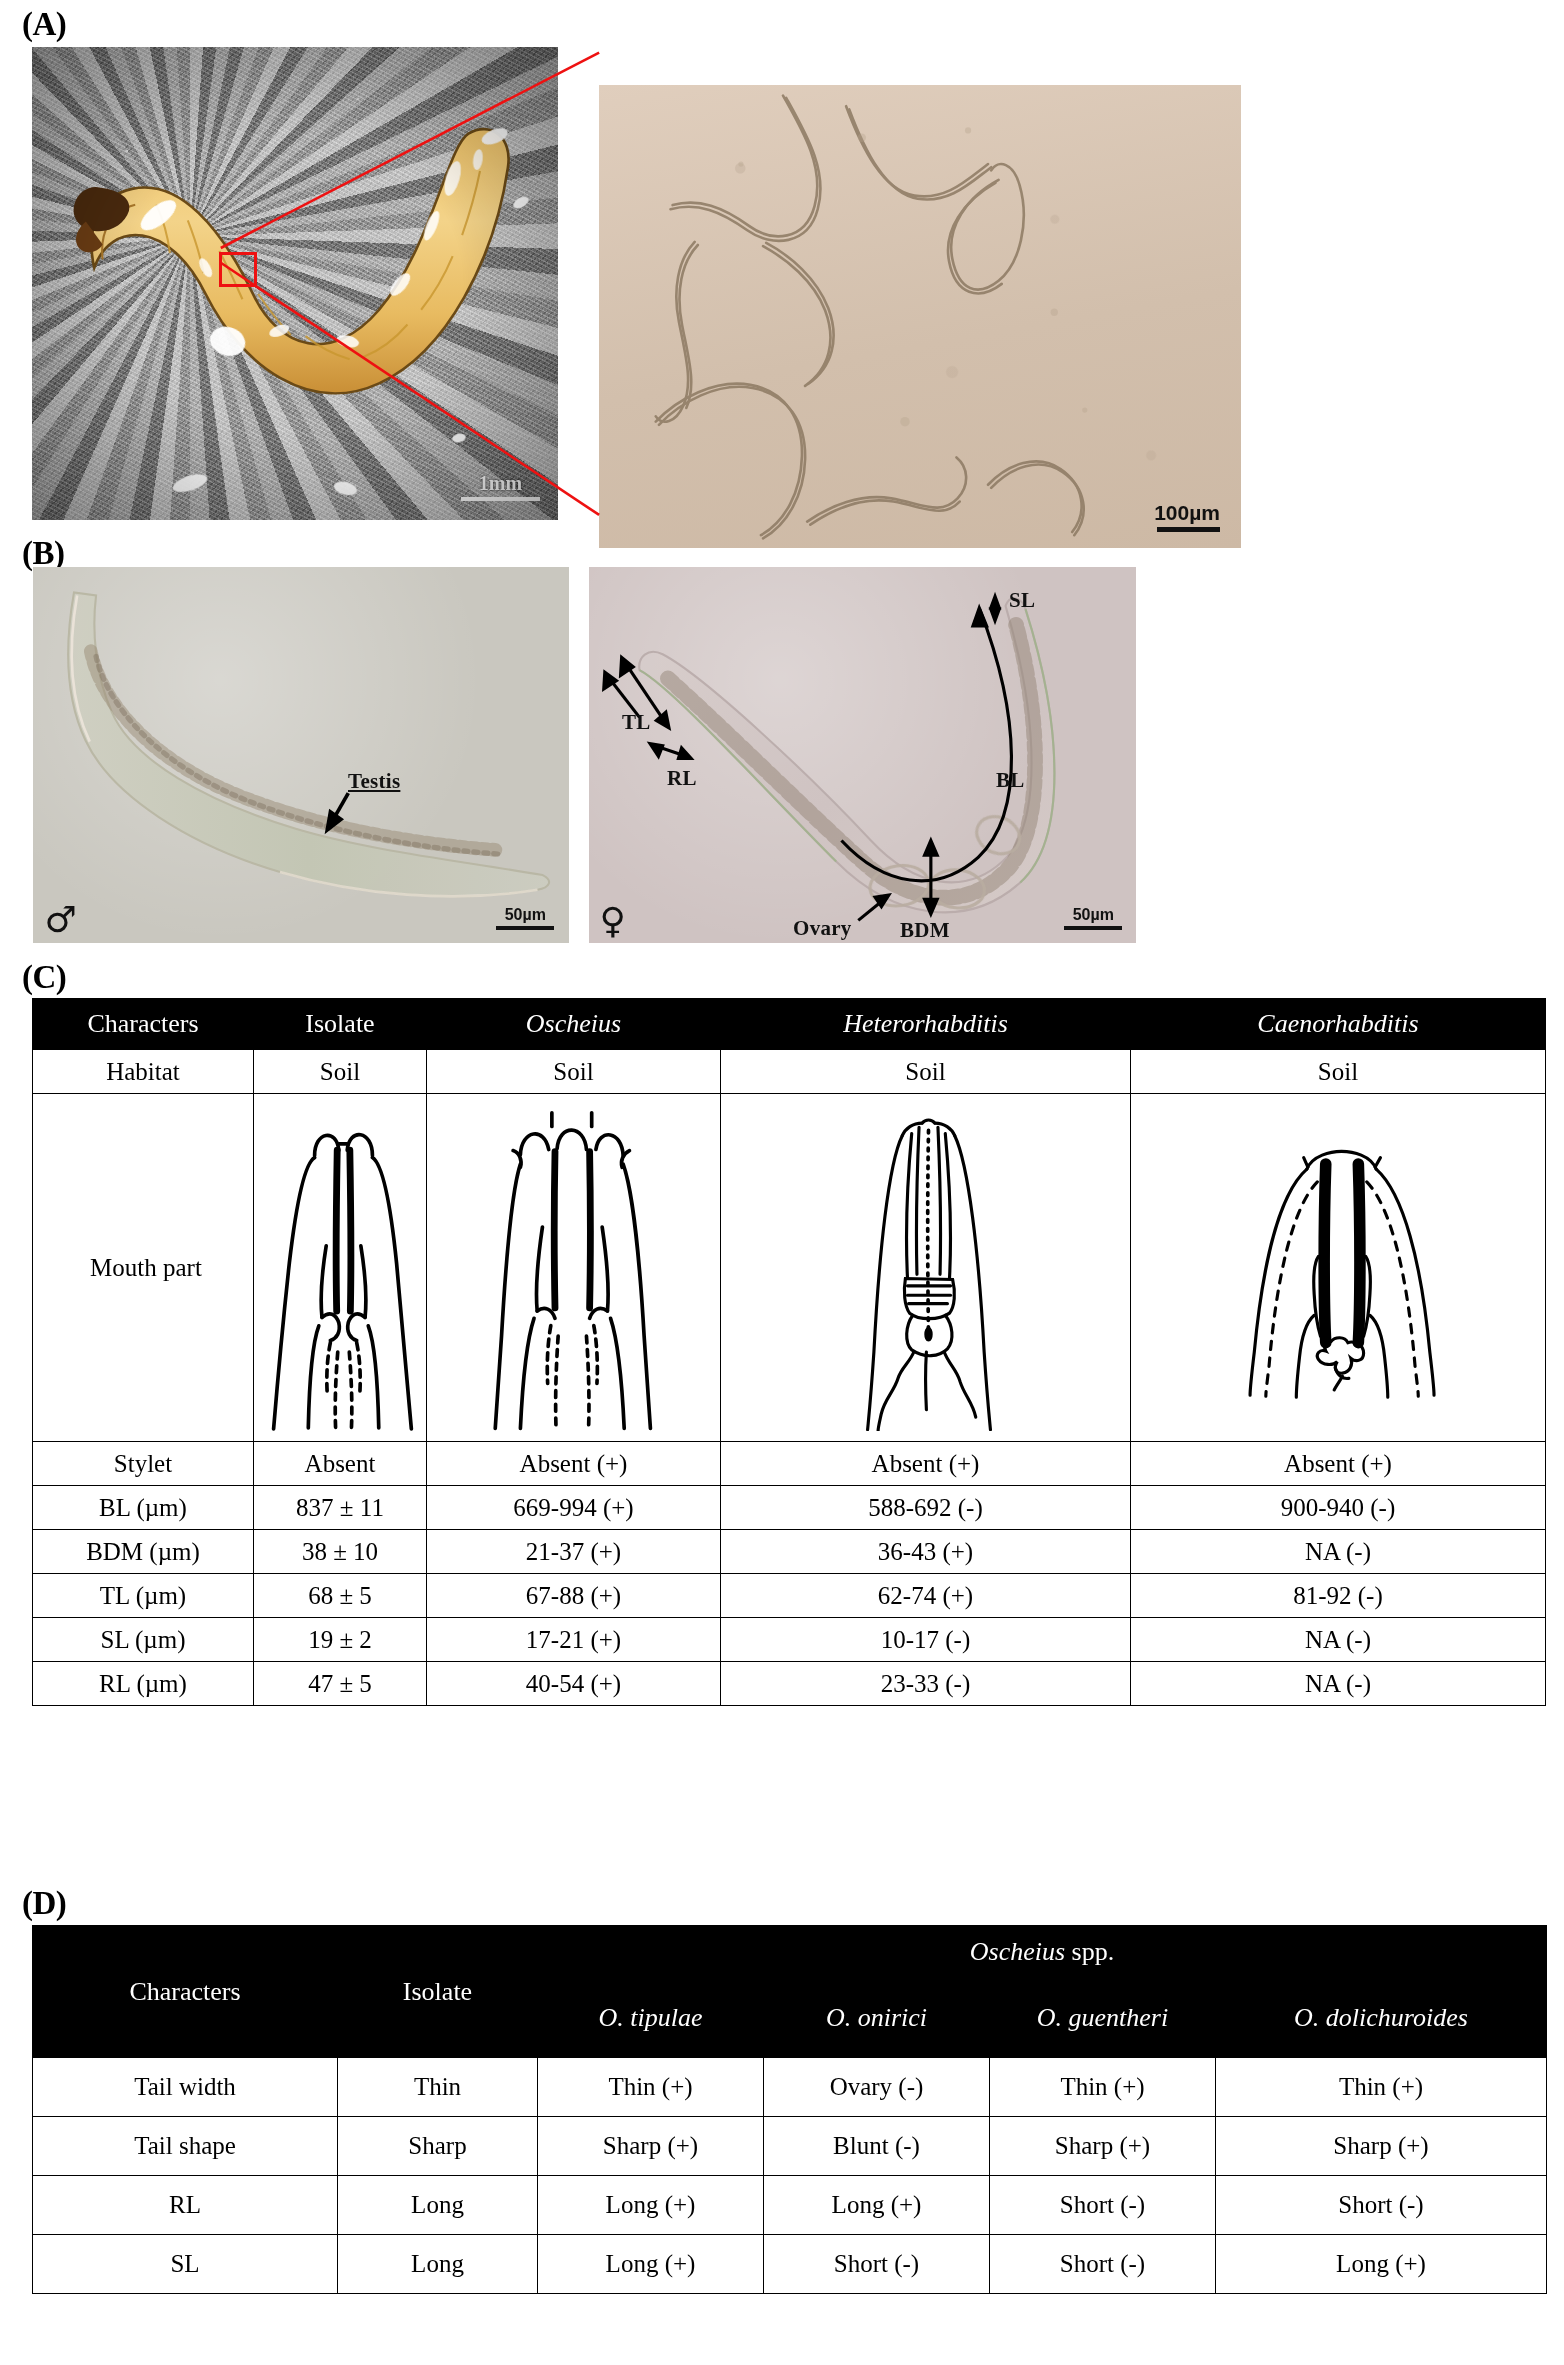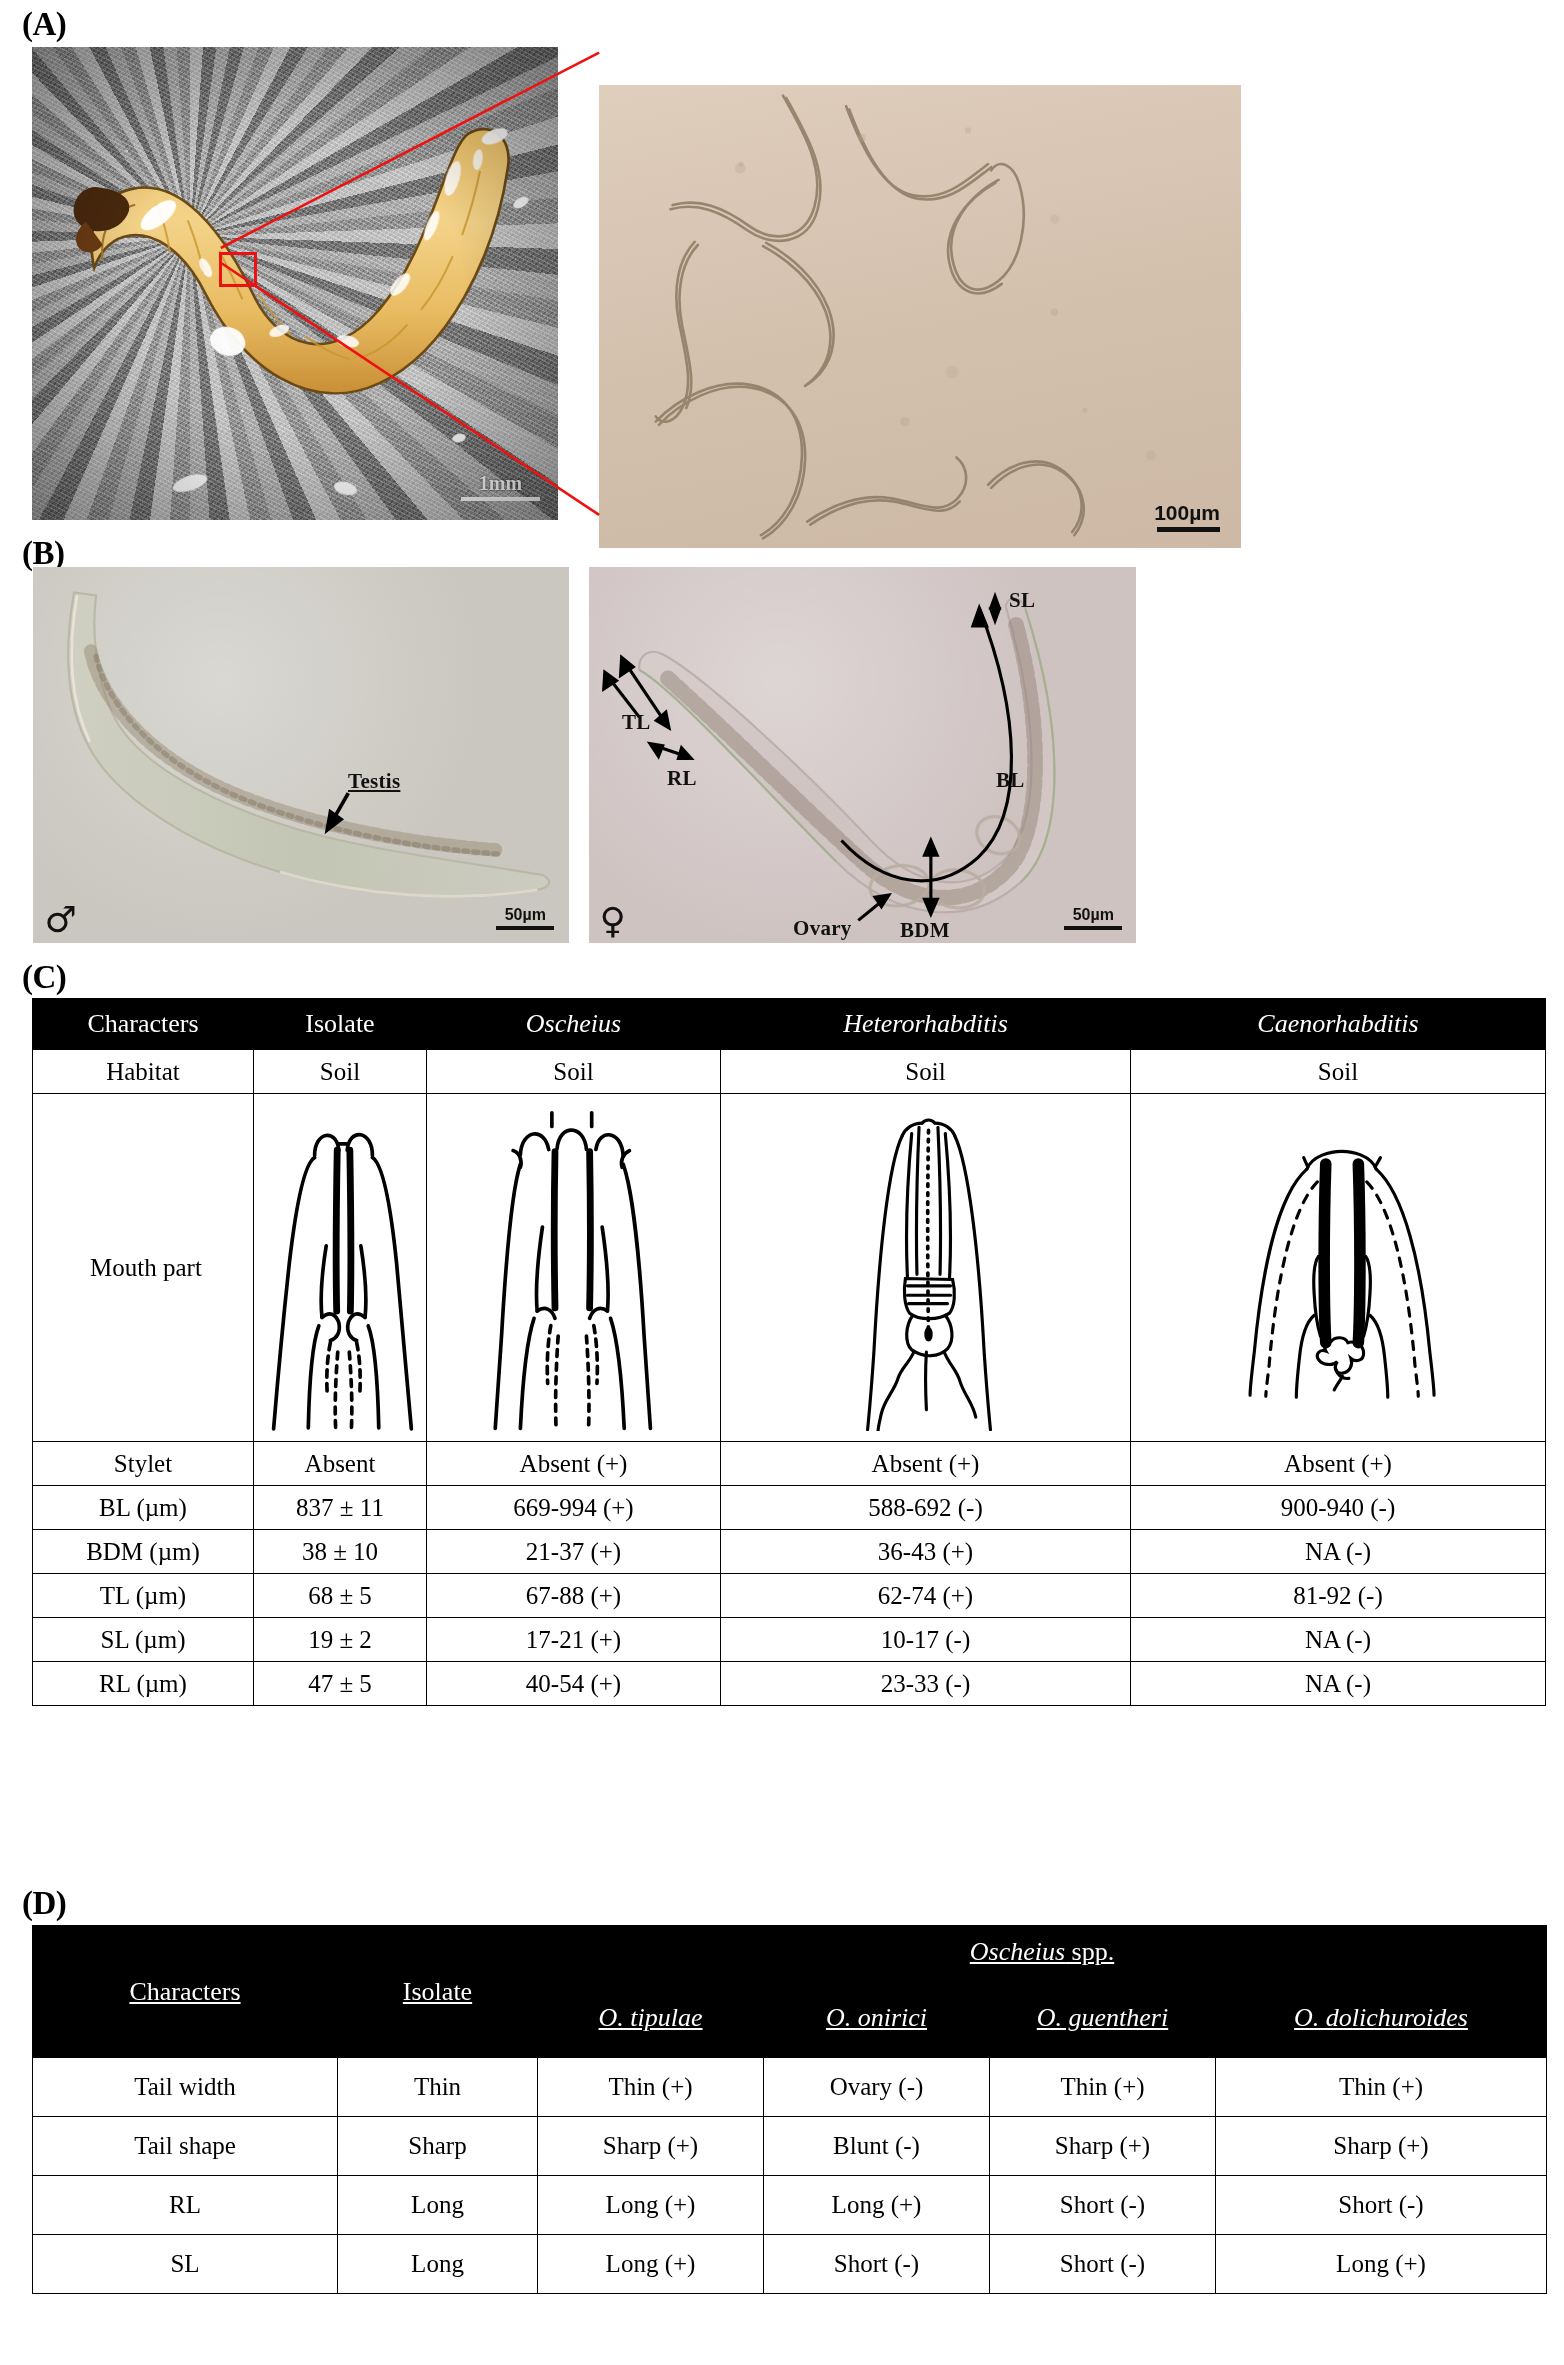--- a/index.html
+++ b/index.html
@@ -117,21 +117,21 @@
   #panelC-letter{ position:absolute; left:22px; top:961px; }
   #tableC{ left:32px; top:998px; width:1514px; }
   #tableC thead th{ height:50px; font-size:26px; }
   #tableC td{ height:43px; }
   #tableC tr.mouth td{ height:347px;padding-left:6px; }
   #tableC .mouthcell{ position:relative; }
   #tableC .mouthcell svg{ display:block; margin:0 auto; }
 
   #panelD-letter{ position:absolute; left:22px; top:1887px; }
   #tableD{ left:32px; top:1925px; width:1514px; }
-  #tableD thead th{ background:#000; color:#fff; font-size:26px;text-decoration:underline; }
+  #tableD thead th{ background:#000; color:#fff; font-size:26px; }
   #tableD th.spp{ height:52px; }
   #tableD th.sub{ height:78px; line-height:1.02; }
   #tableD th.rowspan2{ height:129px; }
   #tableD td{ height:58px; }
 
   .ovflabel{ white-space:nowrap; }
 </style>
 </head>
 <body>
 

